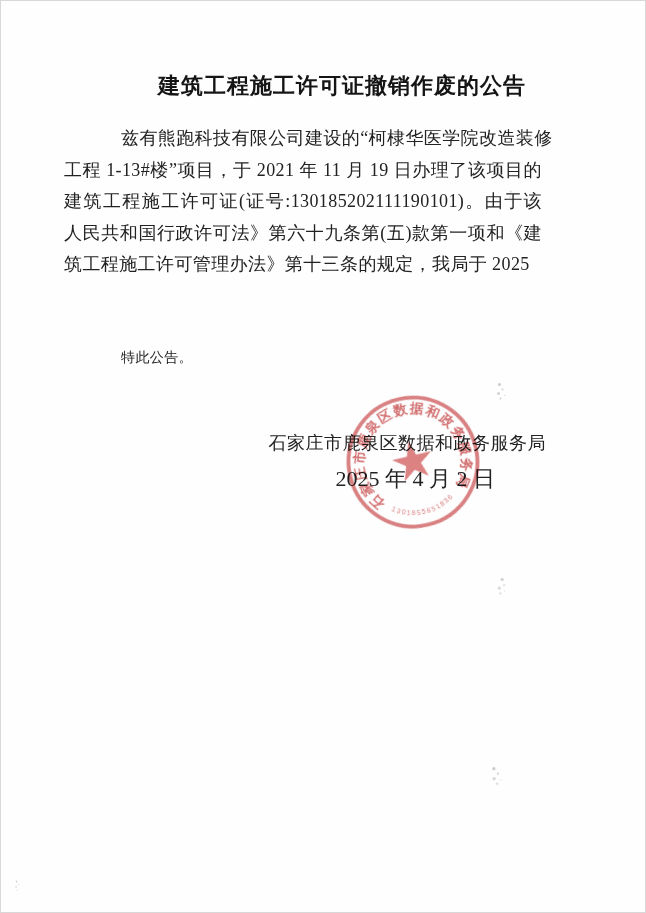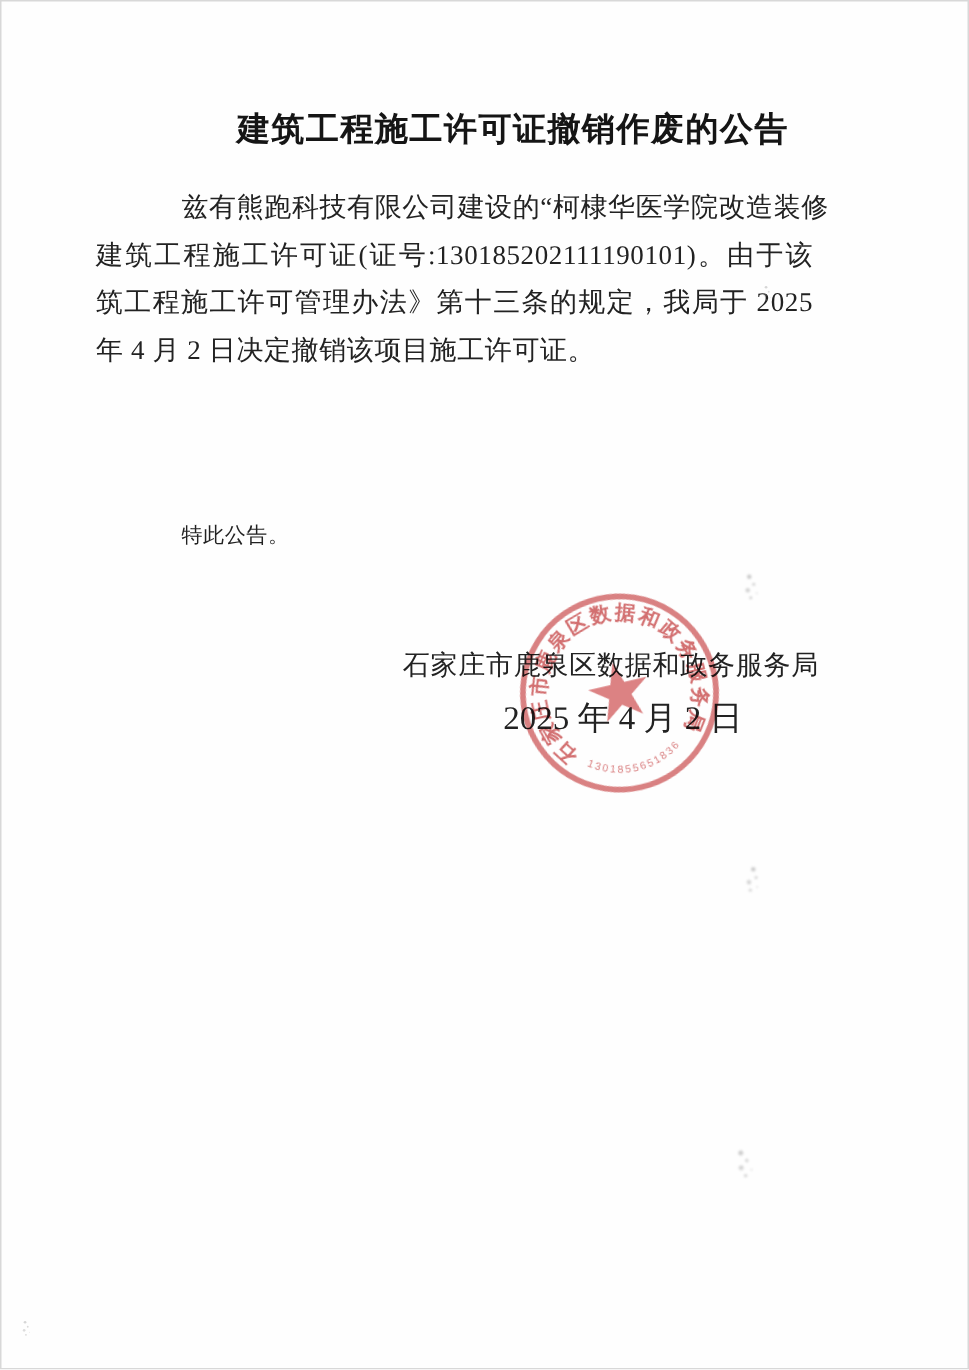--- a/index.html
+++ b/index.html
@@ -93,23 +93,24 @@
 </style>
 </head>
 <body>
 
 <div class="page">
 
   <div class="doc-title">建筑工程施工许可证撤销作废的公告</div>
 
   <div class="body-block">
       <div class="body-line">兹有熊跑科技有限公司建设的“柯棣华医学院改造装修</div>
+      <div class="body-line">工程 1-13#楼”项目，于 2021 年 11 月 19 日办理了该项目的</div>
       <div class="body-line">建筑工程施工许可证(证号:130185202111190101)。由于该</div>
+      <div class="body-line">人民共和国行政许可法》第六十九条第(五)款第一项和《建</div>
       <div class="body-line">筑工程施工许可管理办法》第十三条的规定，我局于 2025</div>
-      <div class="body-line">年 4 月 2 日决定撤销该项目施工许可证。</div>
     </div>
 
   <div class="closing-line">特此公告。</div>
 
   <div class="signature-line">石家庄市鹿泉区数据和政务服务局</div>
 
   <div class="date-line">2025 年 4 月 2 日</div>
 
   <div class="seal">
     <svg viewBox="0 0 200 200" xmlns="http://www.w3.org/2000/svg">

